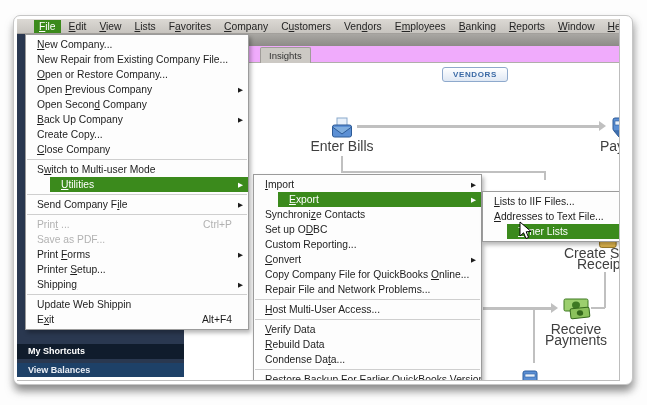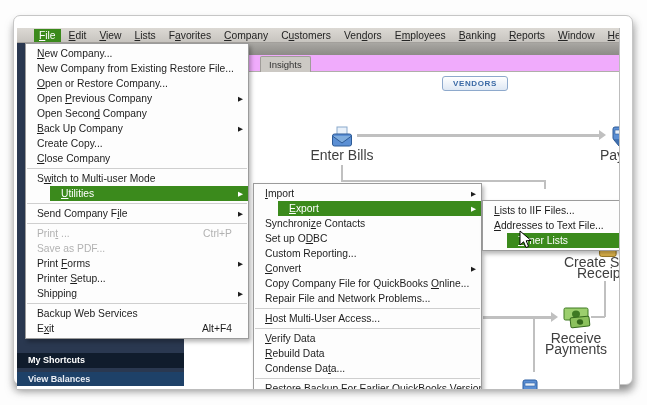--- a/index.html
+++ b/index.html
@@ -3,21 +3,21 @@
 <meta charset="utf-8">
 <style>
   * { box-sizing: border-box; margin: 0; padding: 0; }
   html,body { width:647px; height:405px; }
   body { background:#fdfdfd; font-family:"Liberation Sans", sans-serif; position:relative; overflow:hidden; }
   u { text-decoration:underline; text-underline-offset:1px; }
 
   .frame { position:absolute; left:13px; top:15px; width:620px; height:370px;
            background:#fff; border:1px solid #c6c6c6; border-radius:7px;
            box-shadow:0 7px 8px -1px rgba(115,115,115,.75), 3px 4px 7px rgba(140,140,140,.30); }
-  .clip { position:absolute; left:3px; top:12px; width:603px; height:362px; overflow:hidden;
+  .clip { position:absolute; left:3px; top:3px; width:603px; height:362px; overflow:hidden;
           background:#fff; border-right:1px solid #bdbdbd; border-bottom:1px solid #bdbdbd; }
 
   
   .menubar { position:absolute; left:0; top:0; width:100%; height:15px; display:flex; align-items:center;
              column-gap:3px; padding-left:17px; background:linear-gradient(#dcd9d4,#c7c4bf);
              border-bottom:1px solid #a3a09c; font-size:10.3px; color:#242424; z-index:5; }
   .mb { padding:1px 5px; white-space:nowrap; }
   .mb.active { background:#3b8a1c; color:#fff; }
 
   
@@ -142,21 +142,21 @@
     <svg class="icon" style="left:505px;top:350px" width="16" height="14" viewBox="0 0 16 14">
       <rect x="1" y="2" width="14" height="11" rx="2" fill="#5b8fd4" stroke="#2d5fa0"></rect>
       <rect x="3" y="5" width="10" height="3" fill="#e9f1fa" stroke="#2d5fa0" stroke-width="0.6"></rect>
     </svg>
 
     <div class="panel" id="file-menu">
         <div class="mi">
           <span class="lbl"><u>N</u>ew Company...</span>
         </div>
         <div class="mi">
-          <span class="lbl">New Company from Existing Restore File...</span>
+          <span class="lbl">New Repair from Existing Company File...</span>
         </div>
         <div class="mi">
           <span class="lbl"><u>O</u>pen or Restore Company...</span>
         </div>
         <div class="mi">
           <span class="lbl">Open <u>P</u>revious Company</span>
           <span class="arr">▶</span>
         </div>
         <div class="mi">
           <span class="lbl">Open Secon<u>d</u> Company</span>
@@ -198,21 +198,21 @@
         </div>
         <div class="mi">
           <span class="lbl">Printer <u>S</u>etup...</span>
         </div>
         <div class="mi">
           <span class="lbl">Shippin<u>g</u></span>
           <span class="arr">▶</span>
         </div>
         <div class="msep"></div>
         <div class="mi">
-          <span class="lbl">Backup Web Services</span>
+          <span class="lbl">Update Web Shippin</span>
         </div>
         <div class="mi">
           <span class="lbl">E<u>x</u>it</span>
           <span class="sc">Alt+F4</span>
         </div>
       </div>
     <div class="panel" id="utilities-menu">
         <div class="mi">
           <span class="lbl"><u>I</u>mport</span>
           <span class="arr">▶</span>

